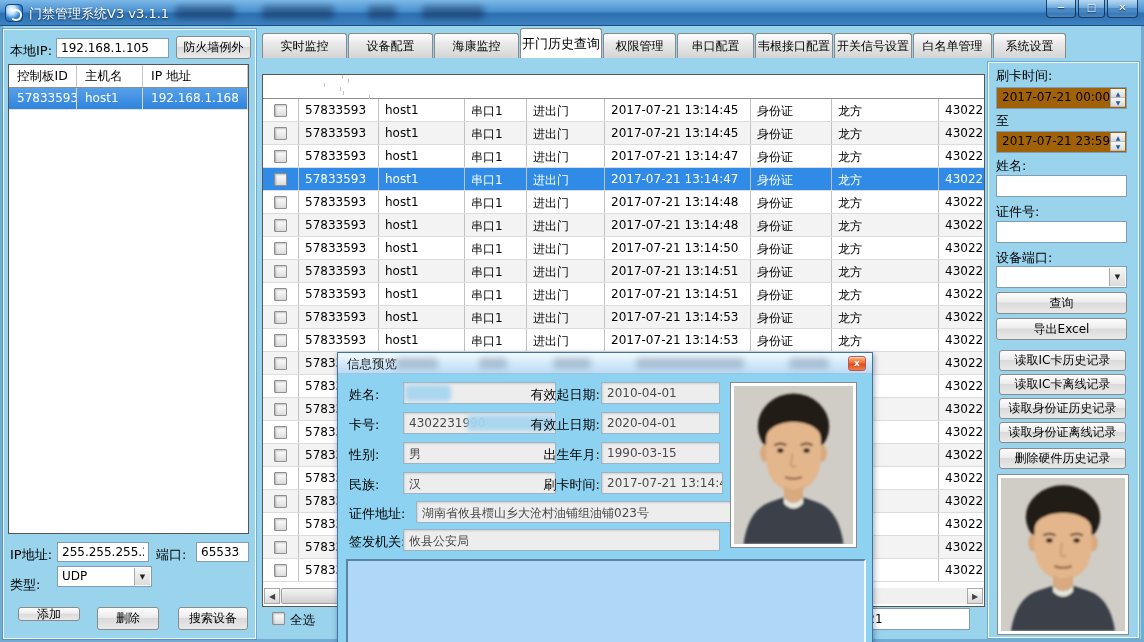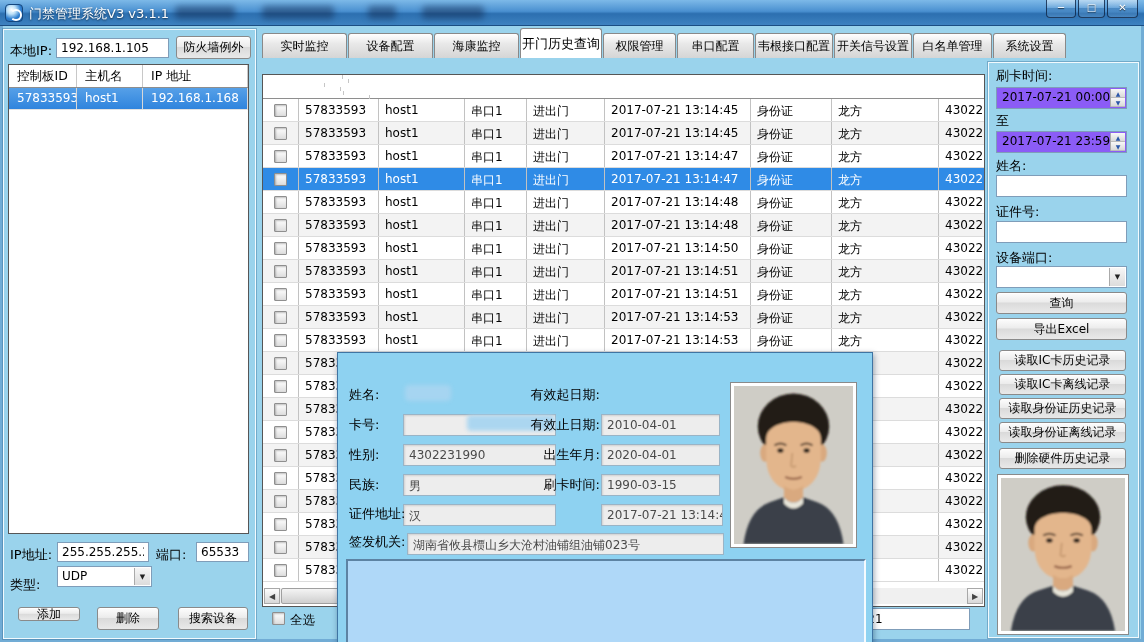--- a/index.html
+++ b/index.html
@@ -40,21 +40,21 @@
   input.tbox { outline:none; }
   .btn { position:absolute; border:1px solid #8a8a8a; border-radius:3px; font-size:12px;
     background:linear-gradient(#fdfdfd, #ececec 45%, #dadada 50%, #e9e9e9);
     box-shadow:inset 0 1px 0 #fff; text-align:center; color:#000;
     display:flex; align-items:center; justify-content:center; white-space:nowrap; }
   .combo { position:absolute; background:#fff; border:1px solid #7f9db9; }
   .combo .arrowbtn { position:absolute; right:1px; top:1px; bottom:1px; width:16px;
     background:linear-gradient(#f6f6f6,#dcdcdc); border-left:1px solid #aaa;
     display:flex; align-items:center; justify-content:center; font-size:7px; color:#222; }
   .combo .cval { position:absolute; left:4px; top:2px; font-size:12px; }
-  .spinfield { position:absolute; background:#8b5cf6; border:1px solid #7f9db9; font-size:12px; }
+  .spinfield { position:absolute; background:#a16207; border:1px solid #7f9db9; font-size:12px; }
   .spinfield .sval { position:absolute; left:5px; top:2px; white-space:nowrap; }
   .spin { position:absolute; right:1px; top:1px; bottom:1px; width:15px; border-left:1px solid #aaa; }
   .spin div { height:50%; background:linear-gradient(#f8f8f8,#d9d9d9); border-bottom:1px solid #bbb;
     font-size:6px; color:#2a56a8; display:flex; align-items:center; justify-content:center; }
   .cb { display:inline-block; width:13px; height:13px; background:linear-gradient(#fff,#ddd);
     border:1px solid #8f8f8f; border-radius:1px; box-shadow:inset 1px 1px 2px rgba(0,0,0,.25); }
 
   
   .tabbar { position:absolute; left:262px; top:28px; height:30px; display:flex; align-items:flex-end; }
   .tab { height:25px; margin-right:1px; border:1px solid #898989; border-bottom:none;
@@ -103,21 +103,21 @@
     background:linear-gradient(#f4fafe,#cfe7f8 60%,#bcdcf4); border-bottom:1px solid #9cc6e4; }
   .dlg-title .dtext { position:absolute; left:9px; top:3px; font-size:12.5px; color:#1a1a1a; }
   .dlg-close { position:absolute; right:6px; top:3px; width:18px; height:15px; border-radius:3px;
     border:1px solid #b55; background:linear-gradient(#ffb27a,#f07038 45%,#d84e1e 55%,#f08048);
     color:#fff; font-size:9px; font-weight:bold; text-align:center; line-height:13px;
     box-shadow:inset 0 1px 0 rgba(255,255,255,.6); }
   .dlbl { position:absolute; font-size:13px; color:#000; white-space:nowrap; }
   .dlbl.r { text-align:right; }
   .dval { position:absolute; height:22px; background:#ededed; border:1px solid #9ab4c6;
     font-size:12px; color:#4a4a4a; padding:3px 4px 0 5px; white-space:nowrap; overflow:hidden;
-    box-shadow:inset 1px 1px 2px rgba(0,0,0,.12);margin-top:32px; }
+    box-shadow:inset 1px 1px 2px rgba(0,0,0,.12); }
   .photo-frame { position:absolute; background:#fff; border:1px solid #8a8a8a; padding:3px; }
   .photo-frame svg { display:block; width:100%; height:100%; }
   .dlg-bottom { position:absolute; left:8px; top:206px; width:520px; height:110px; background:#afd8f8;
     border-top:2px solid #5d83a3; border-left:2px solid #5d83a3;
     border-right:2px solid #f4fafe; border-bottom:2px solid #f4fafe; }
 </style>
 </head>
 <body>
 
 <div id="app">
@@ -533,20 +533,29 @@
         <path d="M49 53 L48 63 Q50 65 52 63" stroke="#c69a70" stroke-width="1.4" fill="none"></path>
         <path d="M43 72 Q50 75 57 72" stroke="#9c6a4e" stroke-width="1.8" fill="none"></path>
         <path d="M42 79 L42 89 Q50 95 58 89 L58 79 Q50 85 42 79 Z" fill="#d9a97f"></path>
         <path d="M8 125 Q12 98 30 92 L42 88 Q50 97 58 88 L70 92 Q88 98 92 125 Z" fill="#3a4049"></path>
         <path d="M42 88 Q50 97 58 88 L58 93 Q50 101 42 93 Z" fill="#e8e6da"></path>
       </g>
     </svg>
   </div>
 
   <div class="dialog">
+    <div class="dlg-title">
+      <div class="dtext">信息预览</div>
+      <div class="blur-blob blob-gray" style="left:58px;top:5px;width:42px;height:11px;"></div>
+      <div class="blur-blob blob-gray" style="left:141px;top:5px;width:28px;height:11px;"></div>
+      <div class="blur-blob blob-gray" style="left:215px;top:5px;width:38px;height:11px;"></div>
+      <div class="blur-blob blob-gray" style="left:298px;top:5px;width:108px;height:11px;"></div>
+      <div class="blur-blob blob-gray" style="left:451px;top:5px;width:40px;height:11px;"></div>
+      <div class="dlg-close">x</div>
+    </div>
 
     <div class="dlbl" style="left:11px;top:33px;">姓名:</div>
     <div class="dval" style="left:65px;top:29px;width:153px;"></div>
     <div class="blur-blob blob-cyan" style="left:67px;top:32px;width:46px;height:16px;"></div>
 
     <div class="dlbl" style="left:11px;top:63px;">卡号:</div>
     <div class="dval" style="left:65px;top:59px;width:153px;">4302231990</div>
     <div class="blur-blob blob-cyan" style="left:129px;top:62px;width:88px;height:16px;"></div>
 
     <div class="dlbl" style="left:11px;top:93px;">性别:</div>
@@ -558,21 +567,21 @@
     <div class="dlbl r" style="left:170px;top:33px;width:92px;">有效起日期:</div>
     <div class="dval" style="left:263px;top:29px;width:119px;">2010-04-01</div>
     <div class="dlbl r" style="left:170px;top:63px;width:92px;">有效止日期:</div>
     <div class="dval" style="left:263px;top:59px;width:119px;">2020-04-01</div>
     <div class="dlbl r" style="left:170px;top:93px;width:92px;">出生年月:</div>
     <div class="dval" style="left:263px;top:89px;width:119px;">1990-03-15</div>
     <div class="dlbl r" style="left:170px;top:123px;width:92px;">刷卡时间:</div>
     <div class="dval" style="left:263px;top:119px;width:122px;">2017-07-21 13:14:47</div>
 
     <div class="dlbl" style="left:11px;top:152px;">证件地址:</div>
-    <div class="dval" style="left:69px;top:148px;width:317px;">湖南省攸县槚山乡大沧村油铺组油铺023号</div>
+    <div class="dval" style="left:78px;top:148px;width:317px;">湖南省攸县槚山乡大沧村油铺组油铺023号</div>
     <div class="dlbl" style="left:11px;top:180px;">签发机关:</div>
     <div class="dval" style="left:65px;top:176px;width:317px;">攸县公安局</div>
 
     <div class="photo-frame" style="left:392px;top:29px;width:127px;height:166px;">
       <svg viewBox="0 0 100 125" preserveAspectRatio="none">
         <defs>
             <filter id="pb2">
               <feGaussianBlur stdDeviation="0.8"></feGaussianBlur>
             </filter>
           </defs>

